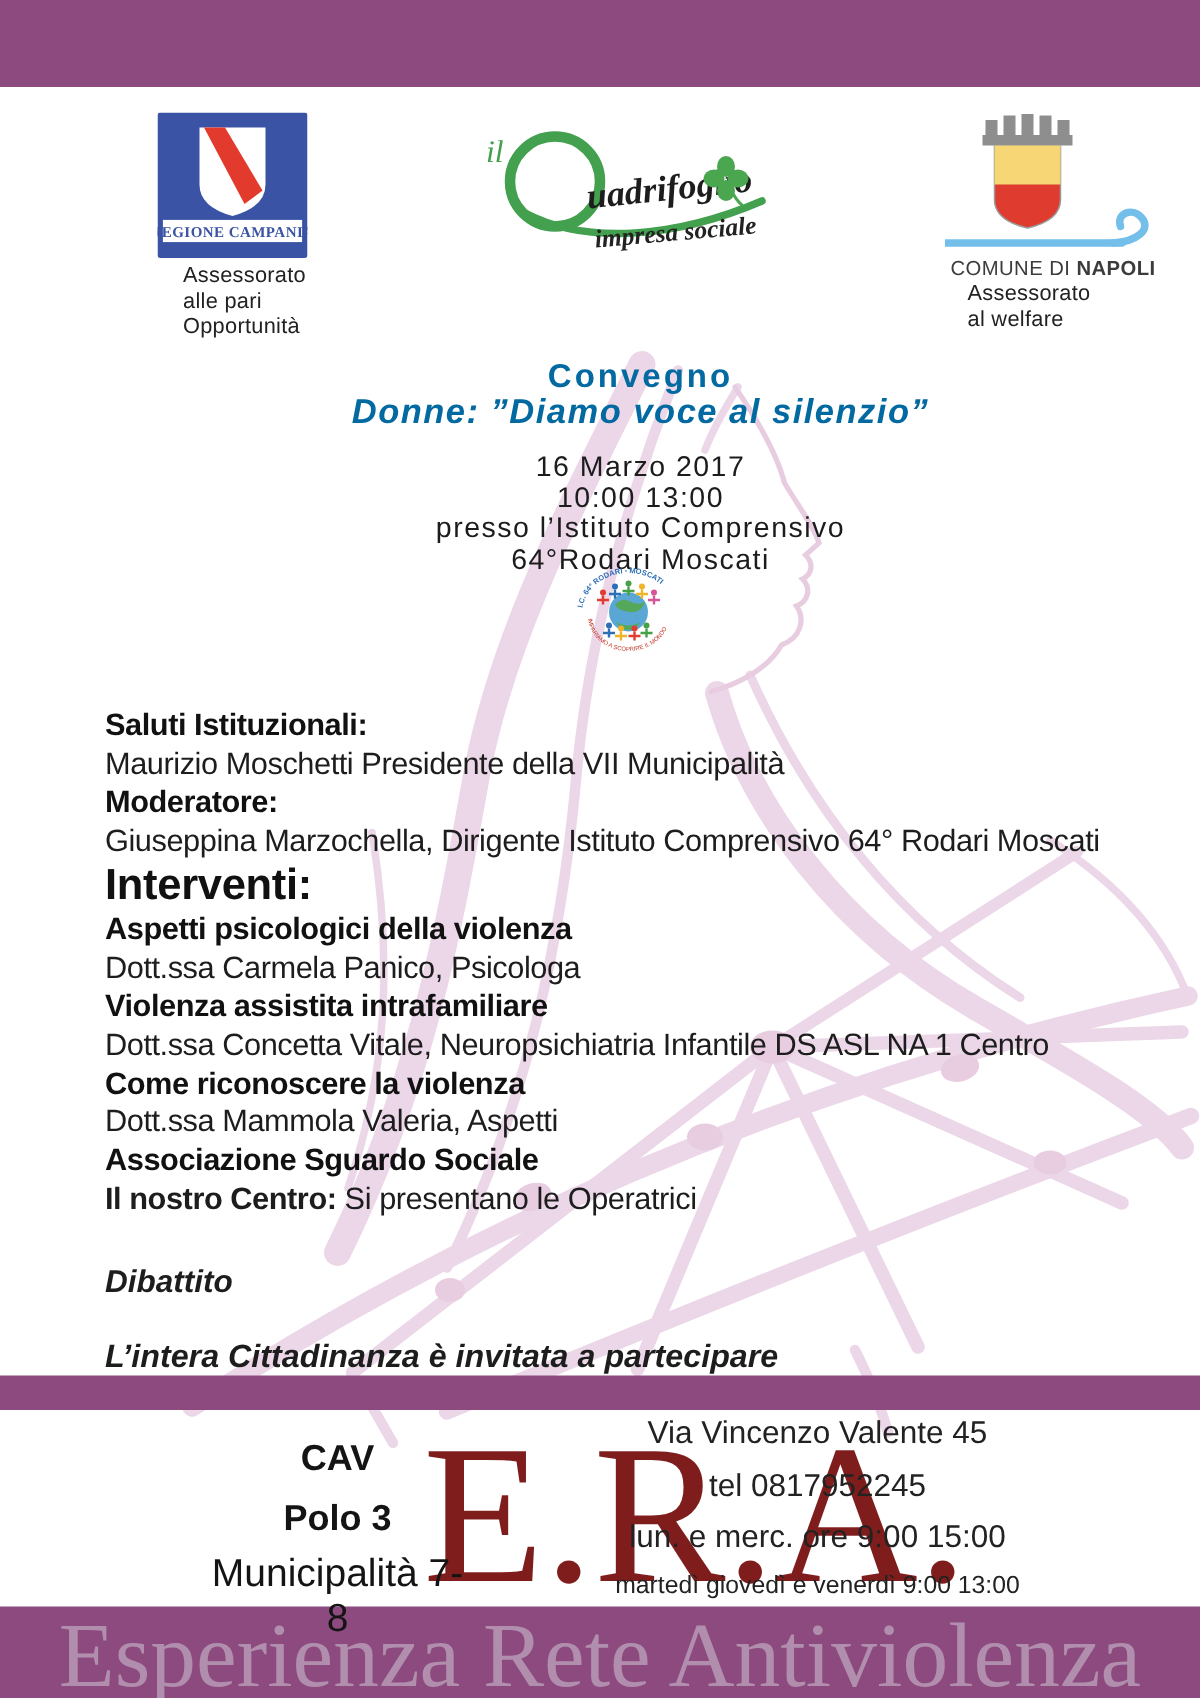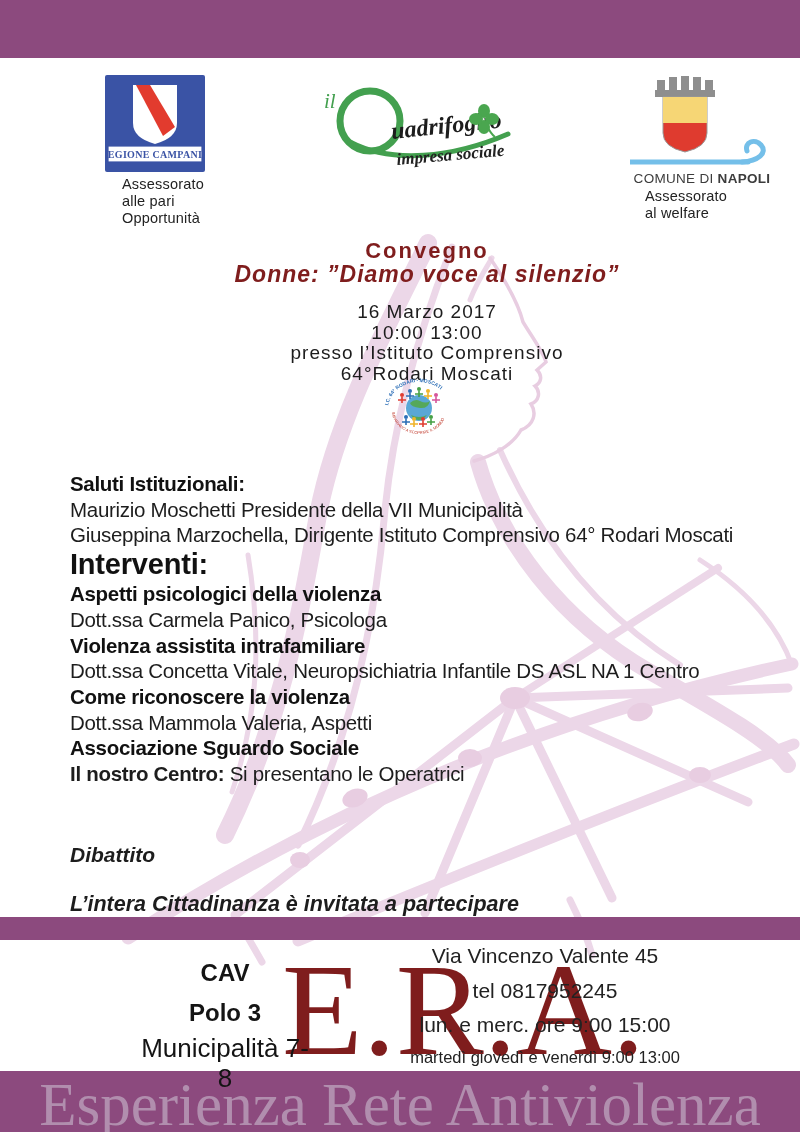--- a/index.html
+++ b/index.html
@@ -14,21 +14,21 @@
   .artwork{left:0;top:0;width:800px;height:1132px;z-index:1;}
   
   .logo-regione{left:105px;top:75px;z-index:4;}
   .regione-caption{left:122px;top:176px;z-index:4;font-size:14.5px;line-height:17px;
                    letter-spacing:.2px;white-space:pre-line;color:#222;}
   .logo-quadri{left:312px;top:84px;z-index:4;}
   .logo-napoli{left:630px;top:64px;z-index:4;}
   .napoli-caption{left:645px;top:188px;z-index:4;font-size:14.5px;line-height:17px;
                   letter-spacing:.2px;white-space:pre-line;color:#222;}
   
-  .title{left:54px;top:239px;width:746px;text-align:center;z-index:4;font-weight:700;color:#7f1d1d;}
+  .title{left:54px;top:239px;width:746px;text-align:center;z-index:4;font-weight:700;color:#0369a1;}
   .title .t1{font-size:22px;line-height:23px;letter-spacing:2px;}
   .title .t2{font-size:23px;line-height:24px;letter-spacing:1px;font-style:italic;}
   .dateblock{left:54px;top:302px;width:746px;text-align:center;z-index:4;
              font-size:19px;line-height:20.5px;letter-spacing:1px;color:#1c1c1c;}
   .school-logo{left:380px;top:377px;z-index:4;}
   
   .program{left:70px;top:471px;width:700px;z-index:4;}
   .pl{font-size:20.5px;line-height:25.7px;letter-spacing:-0.3px;}
   .pl .pfx{font-weight:700;}
   .pl.b{font-weight:700;color:#111;}
@@ -200,20 +200,21 @@
       <textPath href="#arcTop" startOffset="4%">I.C. 64° RODARI - MOSCATI</textPath>
     </text>
     <text font-size="4" fill="#c0392b" font-family="Liberation Sans, sans-serif">
       <textPath href="#arcBot" startOffset="2%">IMPARIAMO A SCOPRIRE IL MONDO</textPath>
     </text>
   </svg>
 
   <div class="abs program">
     <div class="pl b"><span>Saluti Istituzionali:</span></div>
     <div class="pl"><span>Maurizio Moschetti Presidente della VII Municipalità</span></div>
+    <div class="pl b"><span>Moderatore:</span></div>
     <div class="pl"><span>Giuseppina Marzochella, Dirigente Istituto Comprensivo 64° Rodari Moscati</span></div>
     <div class="pl big"><span>Interventi:</span></div>
     <div class="pl b"><span>Aspetti psicologici della violenza</span></div>
     <div class="pl"><span>Dott.ssa Carmela Panico, Psicologa</span></div>
     <div class="pl b"><span>Violenza assistita intrafamiliare</span></div>
     <div class="pl"><span>Dott.ssa Concetta Vitale, Neuropsichiatria Infantile DS ASL NA 1 Centro</span></div>
     <div class="pl b"><span>Come riconoscere la violenza</span></div>
     <div class="pl"><span>Dott.ssa Mammola Valeria, Aspetti</span></div>
     <div class="pl b"><span>Associazione Sguardo Sociale</span></div>
     <div class="pl"><span class="pfx">Il nostro Centro: </span><span>Si presentano le Operatrici</span></div>

